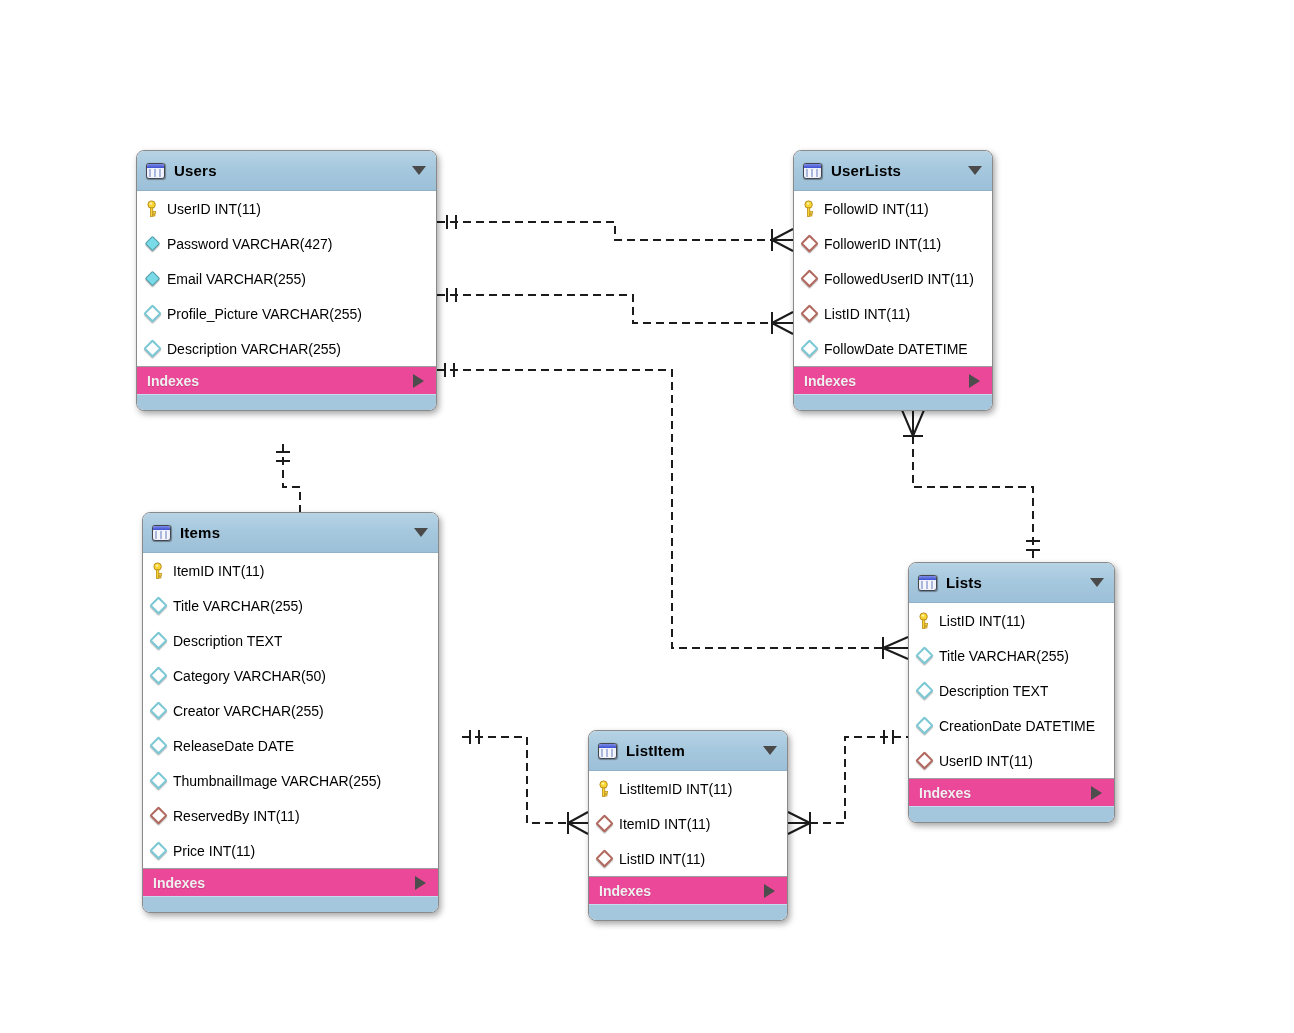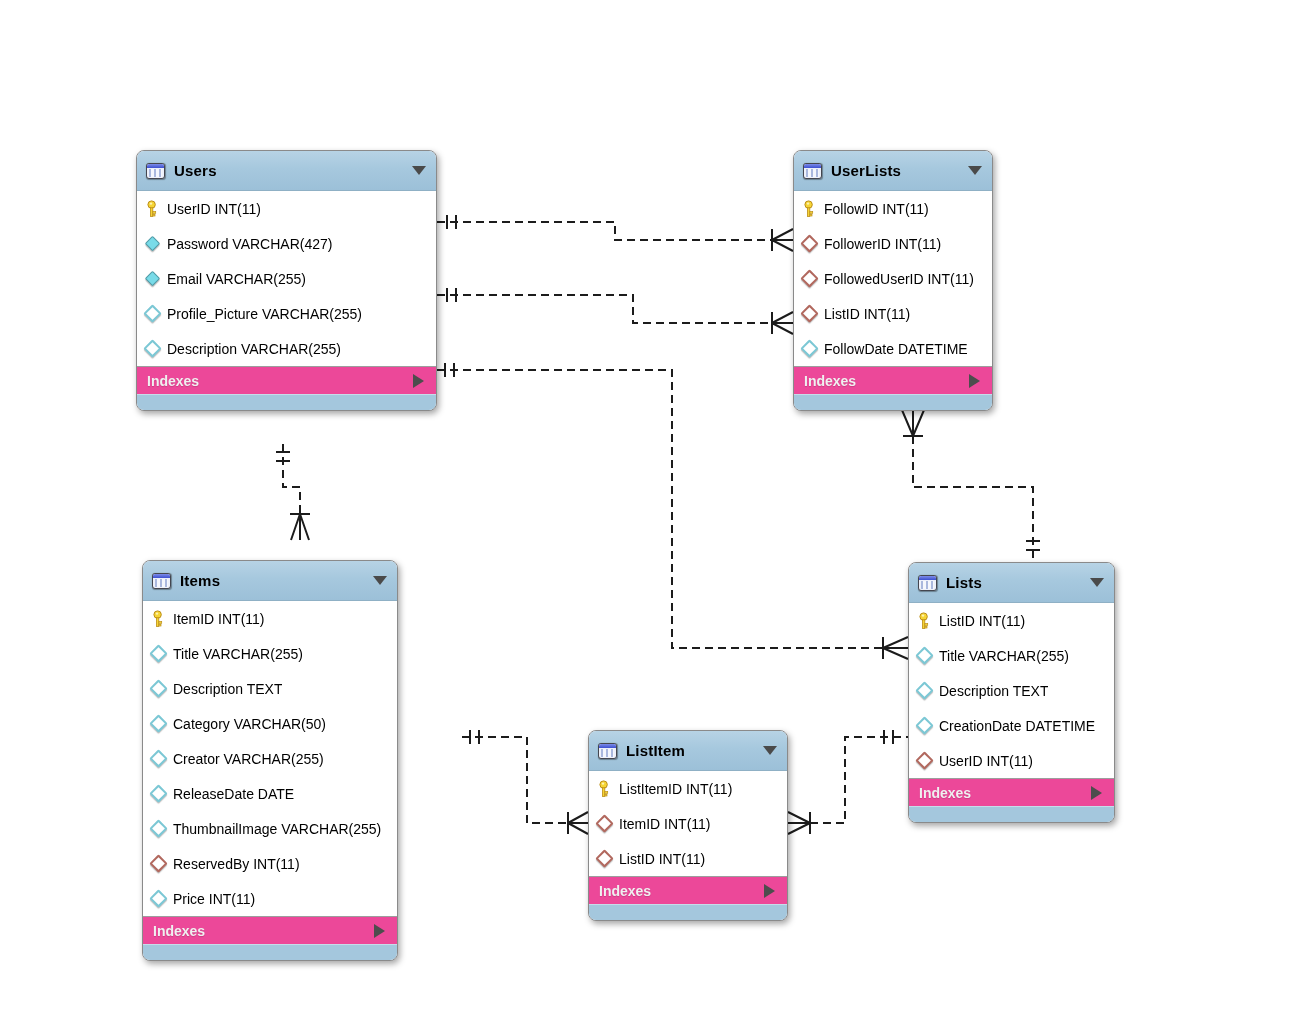--- a/index.html
+++ b/index.html
@@ -195,21 +195,21 @@
             </span>
             <span class="col-label">FollowDate DATETIME</span>
           </div>
         </div>
         <div class="tbl-indexes">
           <span>Indexes</span>
           <span class="expand-arrow"></span>
         </div>
         <div class="tbl-footer"></div>
       </div>
-      <div class="tbl" style="left: 142px; top: 560px; width: 256px;">
+      <div class="tbl" style="left: 142px; top: 512px; width: 297px;">
         <div class="tbl-header">
           <span class="table-icon"></span>
           <span class="tbl-title">Items</span>
           <span class="collapse-arrow"></span>
         </div>
         <div class="tbl-body">
           <div class="tbl-row">
             <span class="icon-slot">
               <svg width="12" height="18" viewBox="0 0 12 18">
                 <circle cx="5.6" cy="4.6" r="3.7" fill="#f6d535" stroke="#bb8d18" stroke-width="1"></circle>

